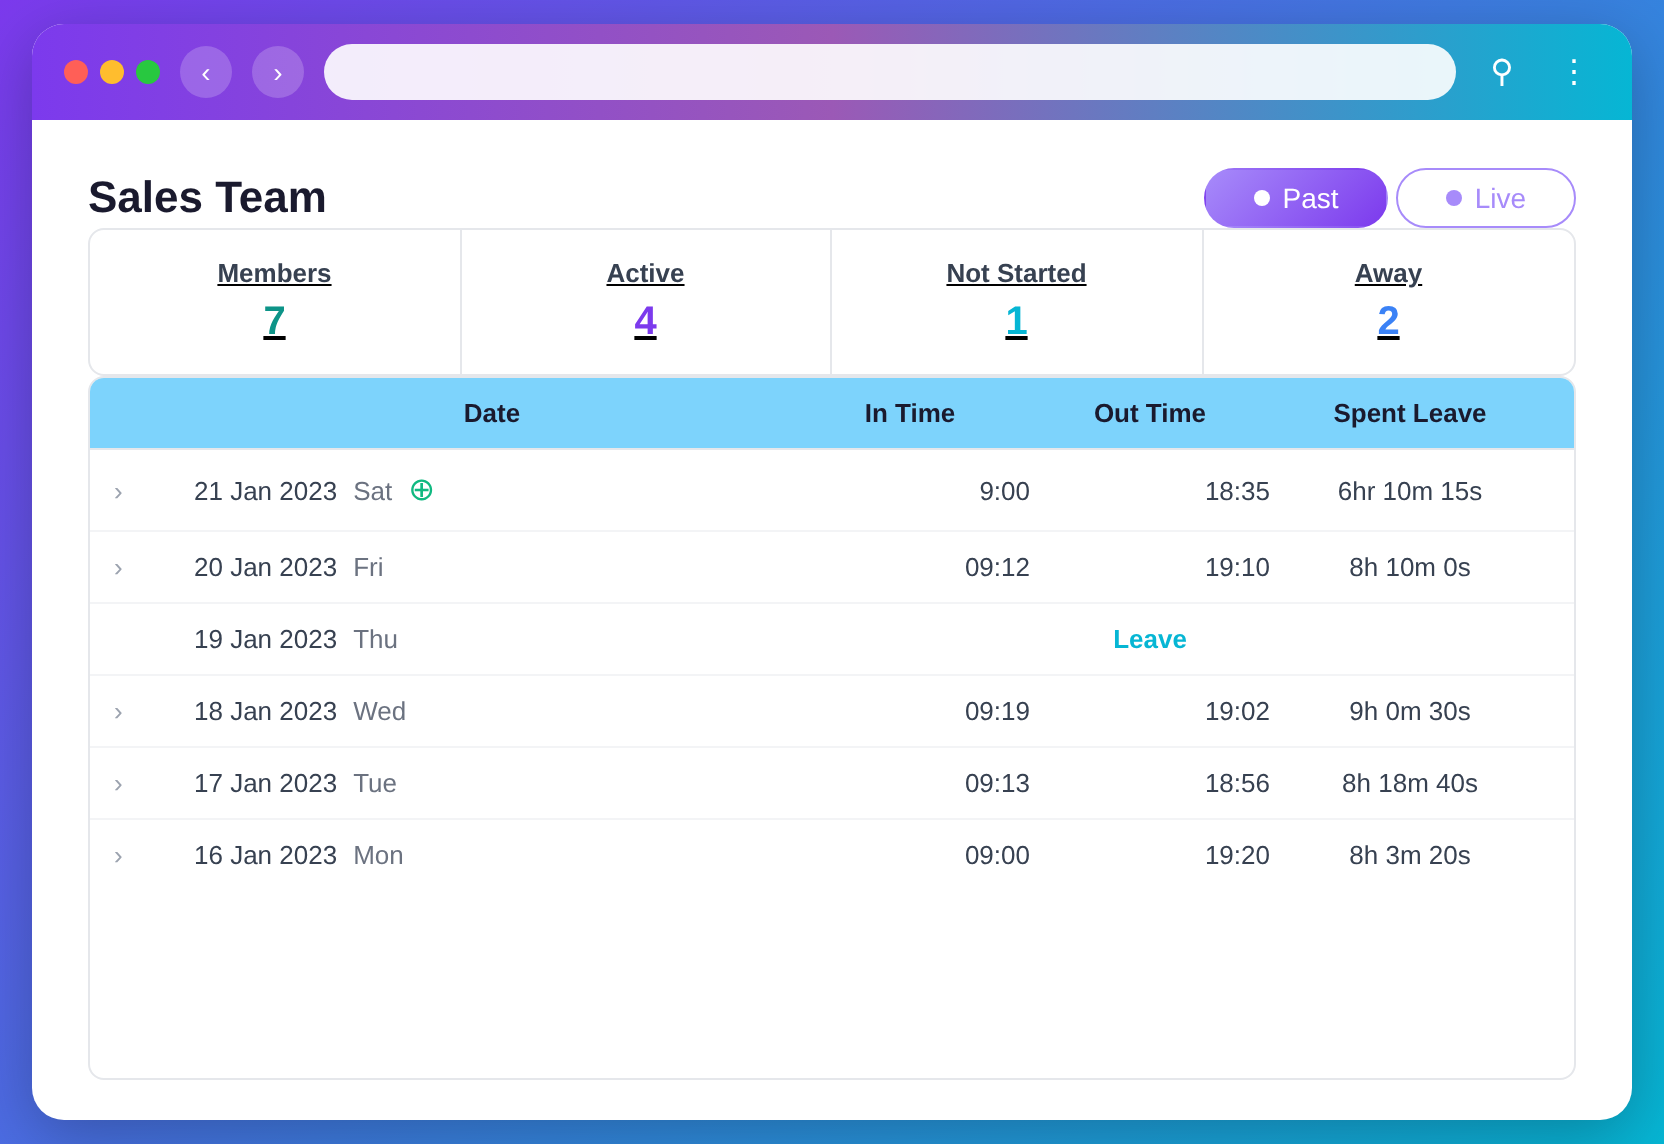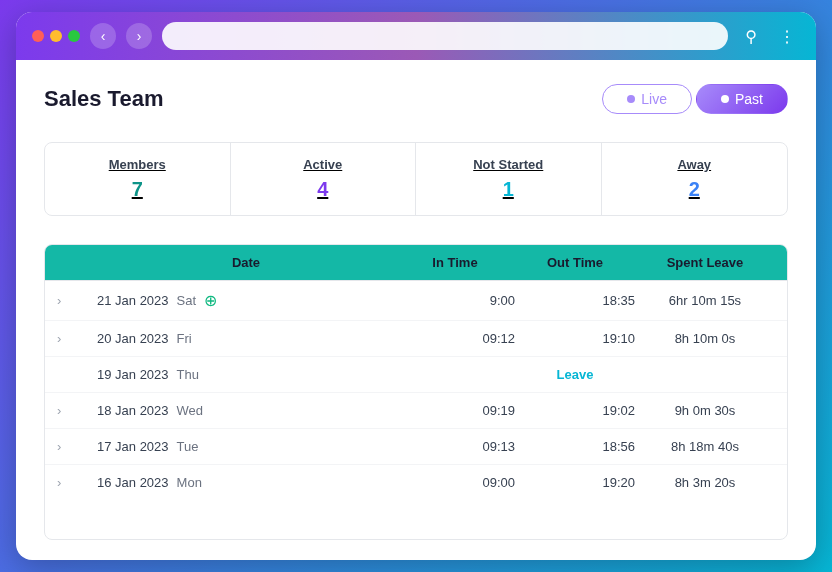--- a/index.html
+++ b/index.html
@@ -76,21 +76,21 @@
       display: flex;
       align-items: center;
       justify-content: center;
     }
     .content {
       flex: 1;
       padding: 24px 28px 20px;
       overflow: hidden;
       display: flex;
       flex-direction: column;
-      gap: 28px;
+      gap: 0;
     }
     .header-row {
       display: flex;
       align-items: center;
       justify-content: space-between;
     }
     .page-title {
       font-size: 22px;
       font-weight: 700;
       color: #1a1a2e;
@@ -157,21 +157,21 @@
     .stat-value.blue { color: #3b82f6; }
     .table-container {
       border: 1.5px solid #e5e7eb;
       border-radius: 8px;
       overflow: hidden;
       flex: 1;
     }
     .table-header {
       display: grid;
       grid-template-columns: 40px 1fr 120px 120px 140px;
-      background: #14b8a6;
+      background: #7dd3fc;
       padding: 10px 12px;
       border-bottom: 1.5px solid #e5e7eb;
     }
     .th {
       font-size: 13px;
       font-weight: 700;
       color: #1a1a2e;
     }
     .th:not(:first-child) { text-align: center; }
     .table-body { }
@@ -237,27 +237,27 @@
     <button class="nav-btn">›</button>
     <input class="url-bar" type="text" value="" style="">
     <button class="browser-action-btn">⚲</button>
     <button class="browser-action-btn">⋮</button>
   </div>
 
   <div class="content">
     <div class="header-row">
       <h1 class="page-title">Sales Team</h1>
       <div class="toggle-group">
+        <button class="toggle-btn active">
+          <span class="toggle-indicator"></span>
+          <span>Past</span>
+        </button>
         <button class="toggle-btn">
           <span class="toggle-indicator"></span>
           <span>Live</span>
-        </button>
-        <button class="toggle-btn active">
-          <span class="toggle-indicator"></span>
-          <span>Past</span>
         </button>
       </div>
     </div>
 
     <div class="stats-row">
     <div class="stat-cell">
       <div class="stat-label">Members</div>
       <div class="stat-value teal">7</div>
     </div>
         <div class="stat-cell">

